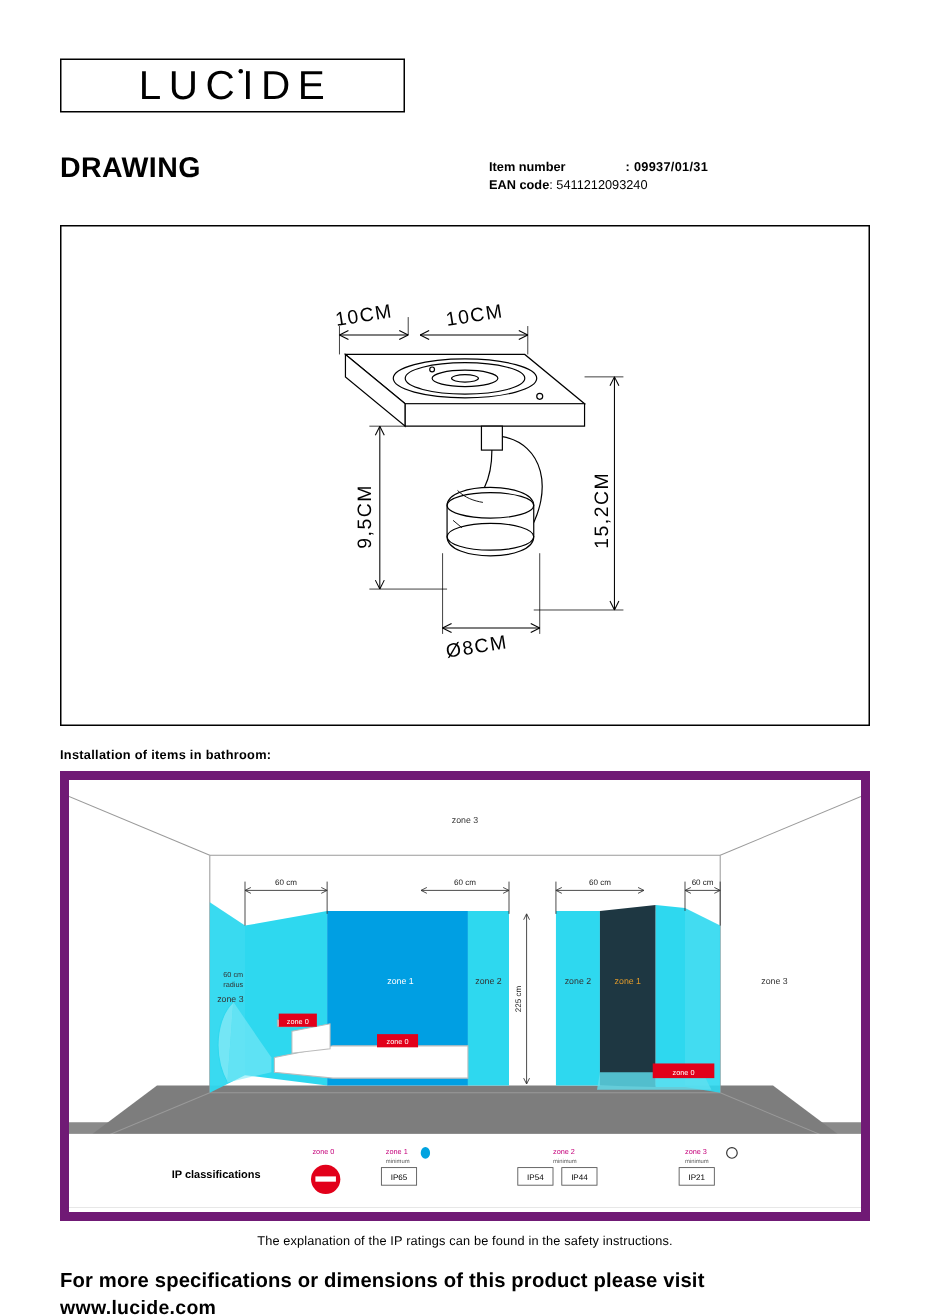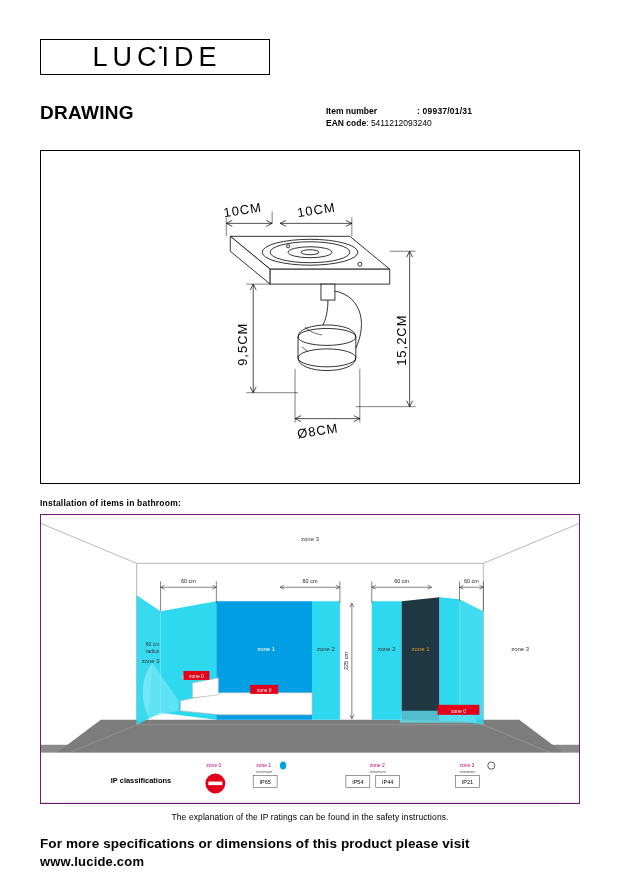--- a/index.html
+++ b/index.html
@@ -114,21 +114,21 @@
 
   
   .section-title {
     font-size: 8.5px;
     font-weight: bold;
     margin-top: 14px;
     margin-bottom: 6px;
     letter-spacing: 0.2px;
   }
   .bathroom-box {
-    border: 1px solid #701a75;
+    border: 6px solid #701a75;
     height: 288px;
     position: relative;
     overflow: hidden;
     background: #fff;
   }
   .bathroom-svg { display:block; width:100%; height:100%; }
 
   .note {
     text-align: center;
     font-size: 8.5px;

